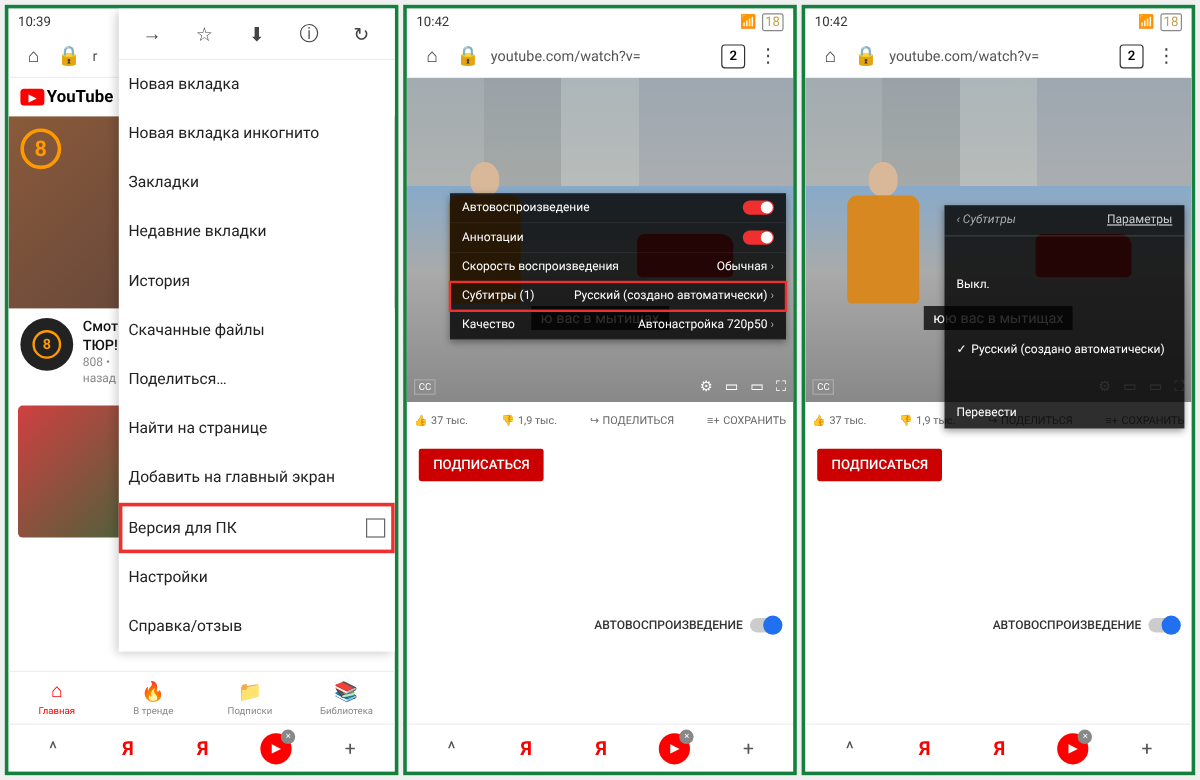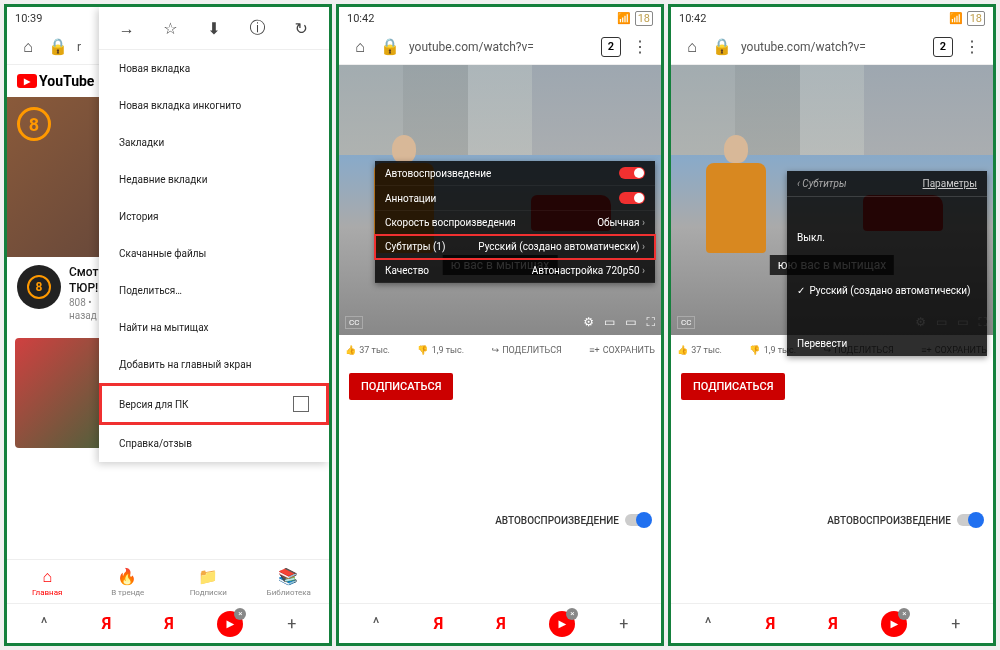--- a/index.html
+++ b/index.html
@@ -35,21 +35,21 @@
   .nav-item { flex: 1; display: flex; flex-direction: column; align-items: center; justify-content: center; font-size: 8px; color: #888; gap: 2px; }
   .nav-item.active { color: #f00; }
   .nav-icon { font-size: 16px; }
   .bottom-bar { height: 40px; border-top: 1px solid #eee; display: flex; align-items: center; justify-content: space-around; padding: 0 6px; }
   .bb-icon { width: 28px; height: 28px; display: inline-flex; align-items: center; justify-content: center; font-size: 16px; color: #555; position: relative; }
   .ya { color: #f00; font-weight: 700; }
   .yt-circle { background: #f00; border-radius: 50%; color: #fff; width: 26px; height: 26px; font-size: 10px; }
   .close-badge { position: absolute; top: -3px; right: -3px; background: #888; color: #fff; width: 12px; height: 12px; border-radius: 50%; font-size: 8px; display: flex; align-items: center; justify-content: center; }
   .dropdown { position: absolute; top: 0; right: 0; width: 230px; background: #fff; box-shadow: -2px 2px 8px rgba(0,0,0,0.2); z-index: 10; }
   .dd-top { display: flex; align-items: center; justify-content: space-around; padding: 10px 6px; border-bottom: 1px solid #eee; }
-  .dd-item { padding: 13px 20px; font-size: 10px; color: #222; display: flex; justify-content: space-between; align-items: center; }
+  .dd-item { padding: 13px 8px; font-size: 13px; color: #222; display: flex; justify-content: space-between; align-items: center; }
   .dd-item.hl { outline: 3px solid #f03030; outline-offset: -3px; }
   .checkbox { width: 16px; height: 16px; border: 1.5px solid #666; }
   .video-area { height: 270px; background: linear-gradient(180deg, #6a9ac8 0%, #8aaac8 35%, #aaa 60%, #888 100%); position: relative; }
   .person { position: absolute; left: 30px; top: 70px; width: 70px; height: 140px; }
   .head { width: 24px; height: 28px; background: #d8b898; border-radius: 50% 50% 40% 40%; margin: 0 auto; }
   .body { width: 60px; height: 90px; background: #d88820; border-radius: 8px 8px 4px 4px; margin: 0 auto; }
   .car { position: absolute; right: 50px; top: 130px; width: 80px; height: 36px; background: #c02020; border-radius: 6px 10px 4px 4px; }
   .buildings { position: absolute; top: 0; left: 0; right: 0; height: 90px; background: linear-gradient(90deg, #c8b8a0 0 20%, #b8a890 20% 40%, #d8c8b0 40% 60%, #c0b0a0 60% 100%); opacity: 0.6; }
   .caption { position: absolute; bottom: 60px; left: 50%; transform: translateX(-50%); background: rgba(0,0,0,0.75); color: #fff; font-size: 12px; padding: 3px 8px; }
   .player-panel { position: absolute; background: rgba(0,0,0,0.82); right: 6px; font-size: 10px; color: #fff; box-shadow: 0 2px 6px rgba(0,0,0,0.4); }
@@ -171,28 +171,31 @@
     <div class="dd-item">
         <span>История</span>
       </div>
     <div class="dd-item">
         <span>Скачанные файлы</span>
       </div>
     <div class="dd-item">
         <span>Поделиться…</span>
       </div>
     <div class="dd-item">
-        <span>Найти на мытищах</span>
+        <span>Найти на странице</span>
       </div>
     <div class="dd-item">
         <span>Добавить на главный экран</span>
       </div>
     <div class="dd-item hl">
         <span>Версия для ПК</span>
         <span class="checkbox"></span>
+      </div>
+    <div class="dd-item">
+        <span>Настройки</span>
       </div>
     <div class="dd-item">
         <span>Справка/отзыв</span>
       </div>
   </div>
 </div>
 
 <div class="phone">
   <div class="statusbar">
     <span>10:42</span>

